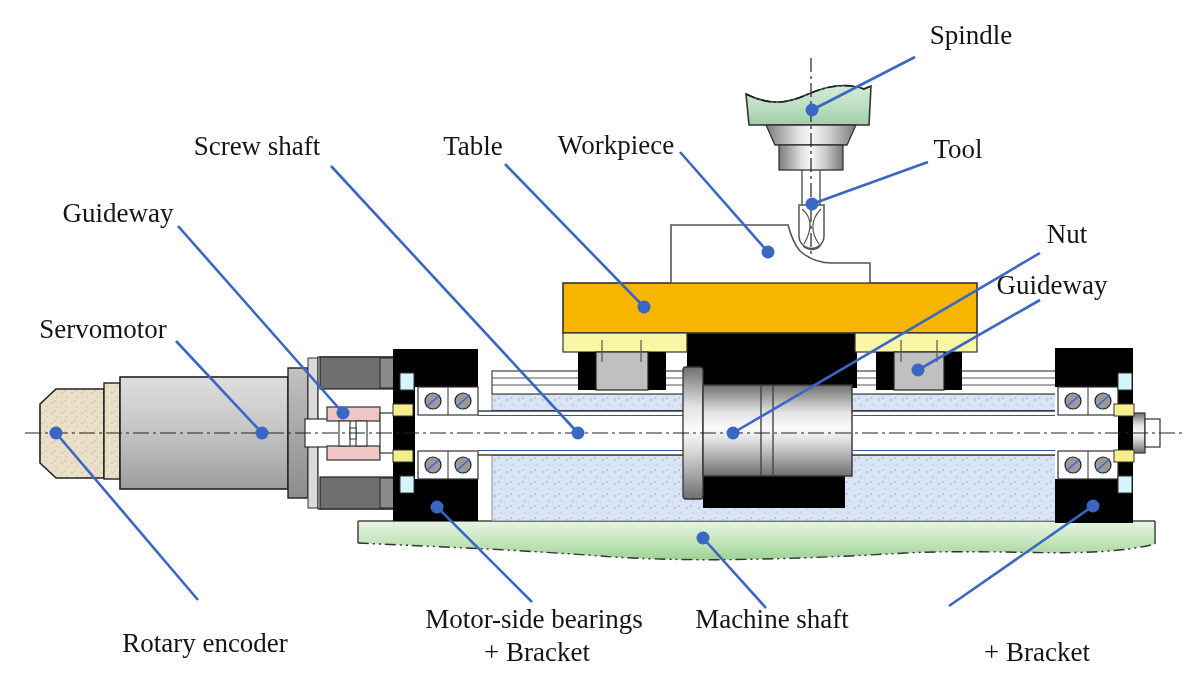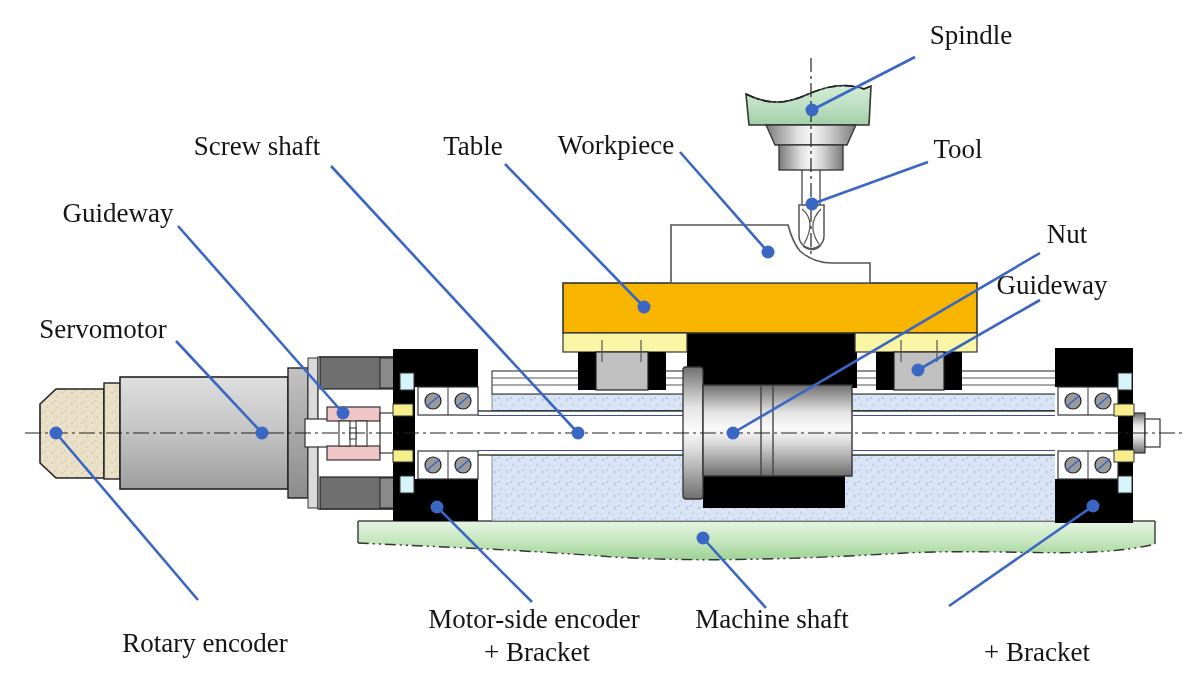--- a/index.html
+++ b/index.html
@@ -304,17 +304,17 @@
   <div class="lbl" style="left:971px;top:36px">Spindle</div>
   <div class="lbl" style="left:958px;top:150px">Tool</div>
   <div class="lbl" style="left:257px;top:147px">Screw shaft</div>
   <div class="lbl" style="left:473px;top:147px">Table</div>
   <div class="lbl" style="left:616px;top:146px">Workpiece</div>
   <div class="lbl" style="left:118px;top:214px">Guideway</div>
   <div class="lbl" style="left:103px;top:330px">Servomotor</div>
   <div class="lbl" style="left:1067px;top:235px">Nut</div>
   <div class="lbl" style="left:1052px;top:286px">Guideway</div>
   <div class="lbl" style="left:205px;top:644px">Rotary encoder</div>
-  <div class="lbl" style="left:534px;top:620px">Motor-side encoder</div>
+  <div class="lbl" style="left:534px;top:620px">Motor-side bearings</div>
   <div class="lbl" style="left:537px;top:653px">+ Bracket</div>
   <div class="lbl" style="left:772px;top:620px">Machine shaft</div>
   <div class="lbl" style="left:1037px;top:653px">+ Bracket</div>
 </div>
 
 </body></html>

